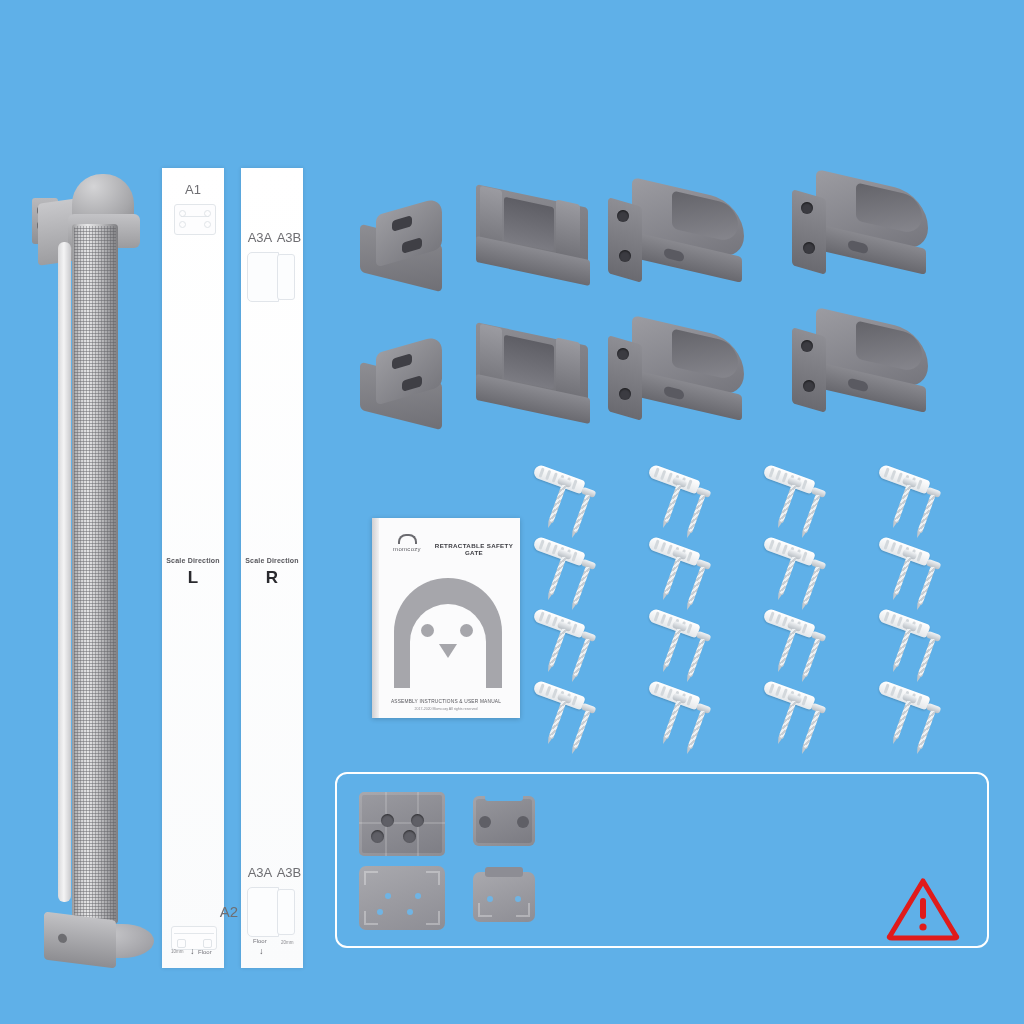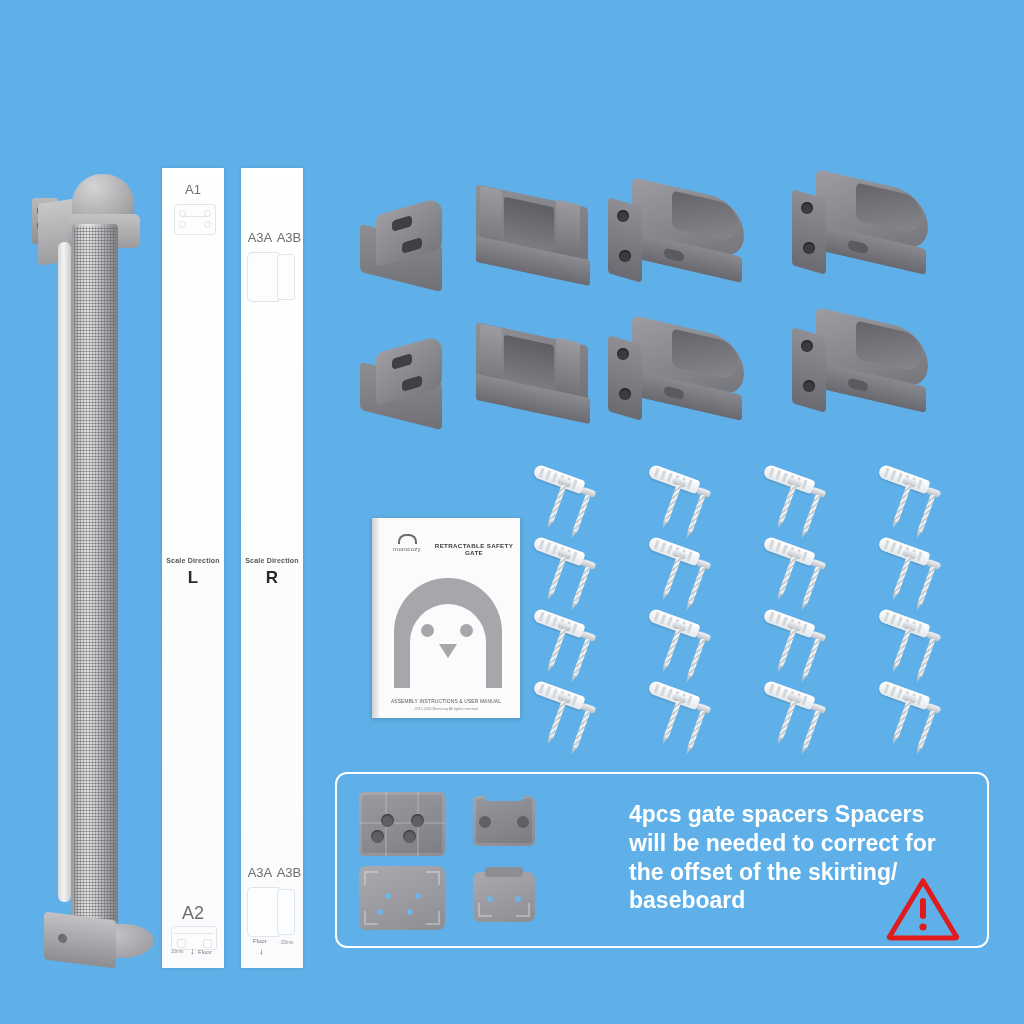--- a/index.html
+++ b/index.html
@@ -304,21 +304,21 @@
     <div class="strip-code" style="top:14px;">A1</div>
     <div class="tmpl-box" style="left:12px;top:36px;width:40px;height:29px;">
       <div class="tmpl-bar" style="left:6px;top:11px;width:28px;"></div>
       <div class="dot" style="left:4px;top:16px;"></div>
       <div class="dot" style="left:29px;top:16px;"></div>
       <div class="dot" style="left:4px;top:5px;"></div>
       <div class="dot" style="left:29px;top:5px;"></div>
     </div>
     <div class="scale-dir" style="top:389px;">Scale Direction</div>
     <div class="scale-lr" style="top:400px;">L</div>
-    <div class="strip-code" style="top:735px;font-size:18px;">A2</div>
+    <div class="strip-code" style="top:735px;font-size:15px;margin-left:36px;">A2</div>
     <div class="tmpl-box" style="left:9px;top:758px;width:44px;height:22px;">
       <div class="tmpl-bar" style="left:2px;top:6px;width:40px;"></div>
       <div class="dot" style="left:5px;top:12px;width:7px;height:7px;border-radius:2px;"></div>
       <div class="dot" style="left:31px;top:12px;width:7px;height:7px;border-radius:2px;"></div>
     </div>
     <div class="dim-lbl" style="left:9px;top:781px;">10mm</div>
     <div class="floor-arrow" style="left:28px;top:779px;">↓</div>
     <div class="floor-lbl" style="left:36px;top:781px;">Floor</div>
   </div>
 
@@ -770,21 +770,20 @@
       <div class="pdot" style="left:18px;top:43px;"></div>
       <div class="pdot" style="left:48px;top:43px;"></div>
     </div>
     <div class="spacer sp-plain" style="left:136px;top:98px;width:62px;height:50px;">
       <div class="notch" style="position:absolute;left:12px;top:-5px;width:38px;height:10px;background:#8d8d94;border-radius:3px;"></div>
       <div class="corner" style="left:5px;bottom:5px;border-right:none;border-top:none;"></div>
       <div class="corner" style="right:5px;bottom:5px;border-left:none;border-top:none;"></div>
       <div class="pdot" style="left:14px;top:24px;"></div>
       <div class="pdot" style="left:42px;top:24px;"></div>
     </div>
-    <div class="callout-text">4pcs gate spacers Spacers will be needed to correct for the offset of the skirting/ baseboard</div>
   </div>
 
   <div class="warn">
     <svg width="76" height="66" viewBox="0 0 76 66">
       <path d="M38 5 L71 60 Q73 62 69 62 L7 62 Q3 62 5 60 Z" fill="none" stroke="#e01b1b" stroke-width="5" stroke-linejoin="round"></path>
       <rect x="35" y="22" width="6" height="21" rx="3" fill="#e01b1b"></rect>
       <circle cx="38" cy="51" r="3.6" fill="#e01b1b"></circle>
     </svg>
   </div>
 

